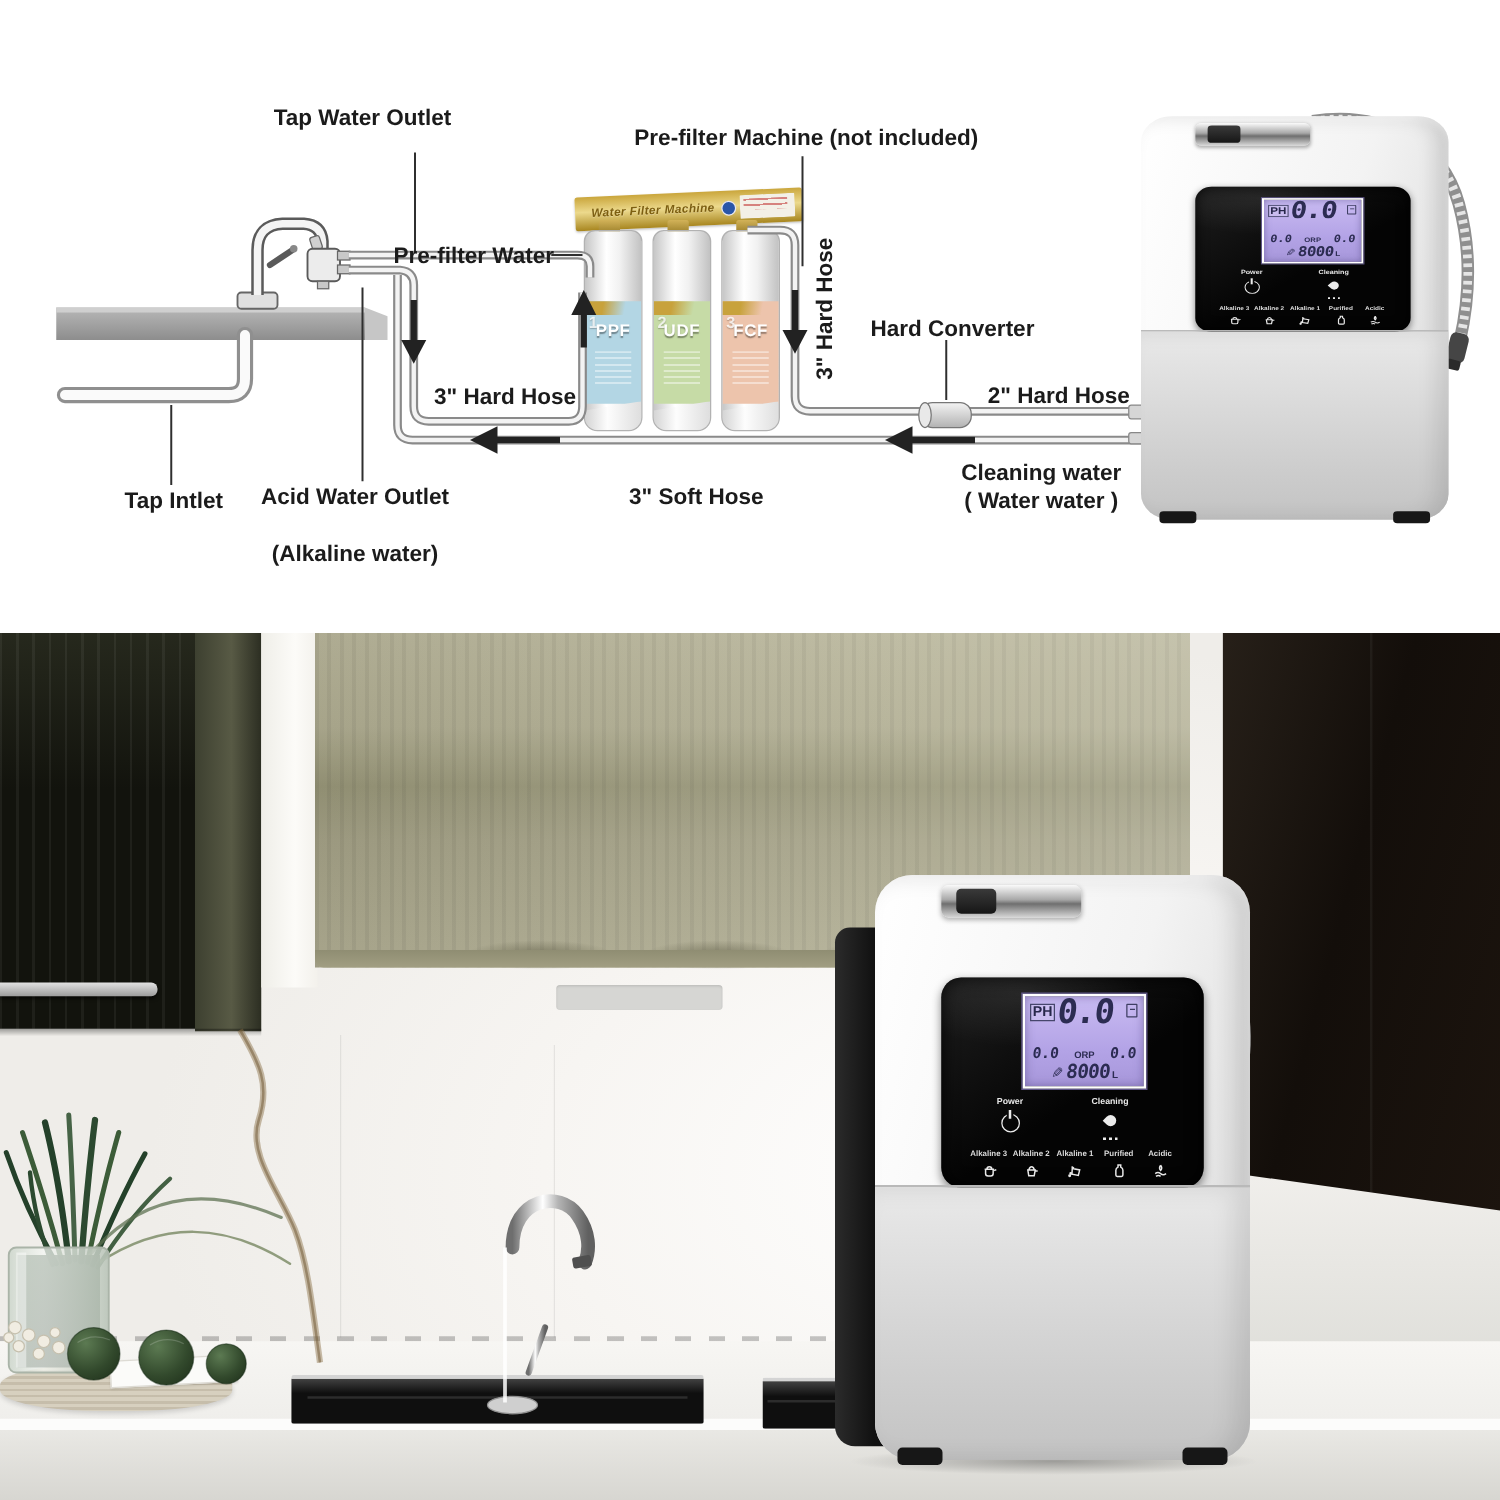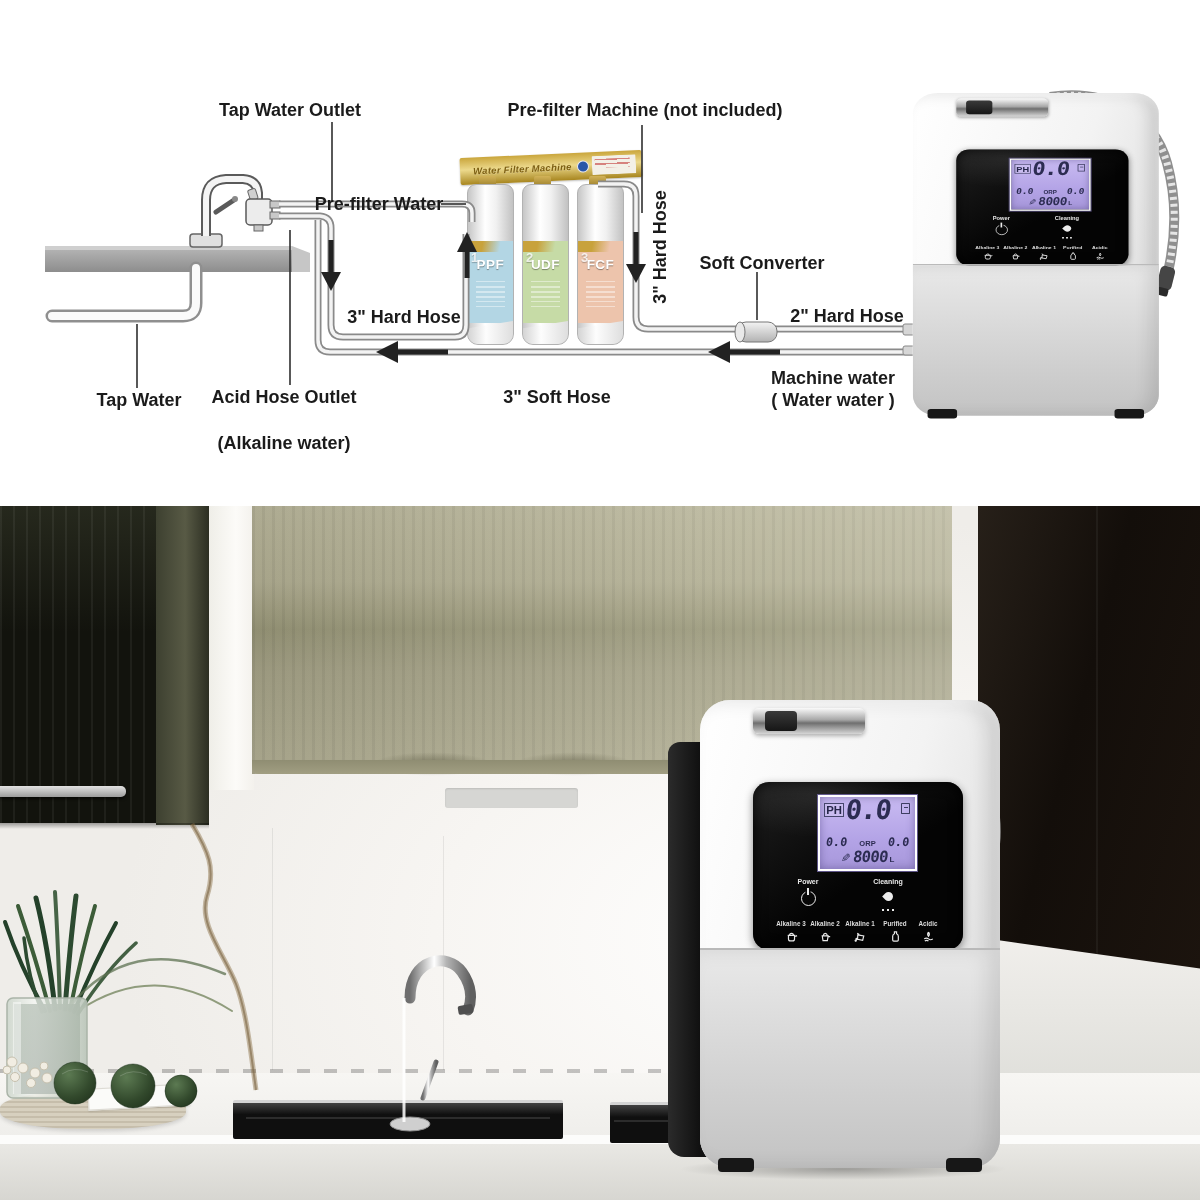--- a/index.html
+++ b/index.html
@@ -4,21 +4,21 @@
 <style>
   html,body{margin:0;padding:0;background:#fff;}
   .stage{position:relative;width:1200px;height:1200px;background:#fff;overflow:hidden;
          font-family:"Liberation Sans",sans-serif;}
   
   .diagram{position:absolute;left:0;top:0;width:1200px;height:506px;background:#fff;}
   .dsvg{position:absolute;left:0;top:0;}
   .dlabel{position:absolute;transform:translateX(-50%);font:600 18px/1.12 "Liberation Sans",sans-serif;
           color:#1b1b1b;white-space:nowrap;text-align:center;}
   .dlabel.vert{transform:translate(-50%,-50%) rotate(-90deg);}
-  #lb-tapoutlet{left:290px;top:100px}
+  #lb-tapoutlet{left:290px;top:84px}
   #lb-preout{left:645px;top:100px}
   #lb-prein{left:379px;top:194px}
   #lb-hh3top{left:404px;top:307px}
   #lb-hh3v{left:660px;top:247px}
   #lb-conv{left:762px;top:253px}
   #lb-hh2{left:847px;top:306px}
   #lb-sh3{left:557px;top:387px}
   #lb-tap{left:139px;top:390px}
   #lb-acid1{left:284px;top:387px}
   #lb-acid2{left:284px;top:433px}
@@ -309,27 +309,27 @@
           <rect x="1160" y="288" width="11" height="8" rx="2" fill="#2a2a2a"></rect>
         </g>
       </g>
     </svg>
 
     <div class="dlabel" id="lb-tapoutlet">Tap Water Outlet</div>
     <div class="dlabel" id="lb-preout">Pre-filter Machine (not included)</div>
     <div class="dlabel" id="lb-prein">Pre-filter Water</div>
     <div class="dlabel" id="lb-hh3top">3" Hard Hose</div>
     <div class="dlabel vert" id="lb-hh3v">3" Hard Hose</div>
-    <div class="dlabel" id="lb-conv">Soft Converter</div>
+    <div class="dlabel" id="lb-conv">Hard Converter</div>
     <div class="dlabel" id="lb-hh2">2" Hard Hose</div>
     <div class="dlabel" id="lb-sh3">3" Soft Hose</div>
-    <div class="dlabel" id="lb-tap">Tap Water</div>
-    <div class="dlabel" id="lb-acid1">Acid Hose Outlet</div>
+    <div class="dlabel" id="lb-tap">Tap Intlet</div>
+    <div class="dlabel" id="lb-acid1">Acid Water Outlet</div>
     <div class="dlabel" id="lb-acid2">(Alkaline water)</div>
-    <div class="dlabel" id="lb-alk1">Machine water</div>
+    <div class="dlabel" id="lb-alk1">Cleaning water</div>
     <div class="dlabel" id="lb-alk2">( Water water )</div>
 
     <div class="machine machine-diagram">
 
       <div class="m-body">
         <div class="m-handle"></div>
         <div class="m-panel">
           <div class="lcd lcd-photo">
             <span class="lcd-ph">PH</span>
             <span class="lcd-big">0.0</span>

